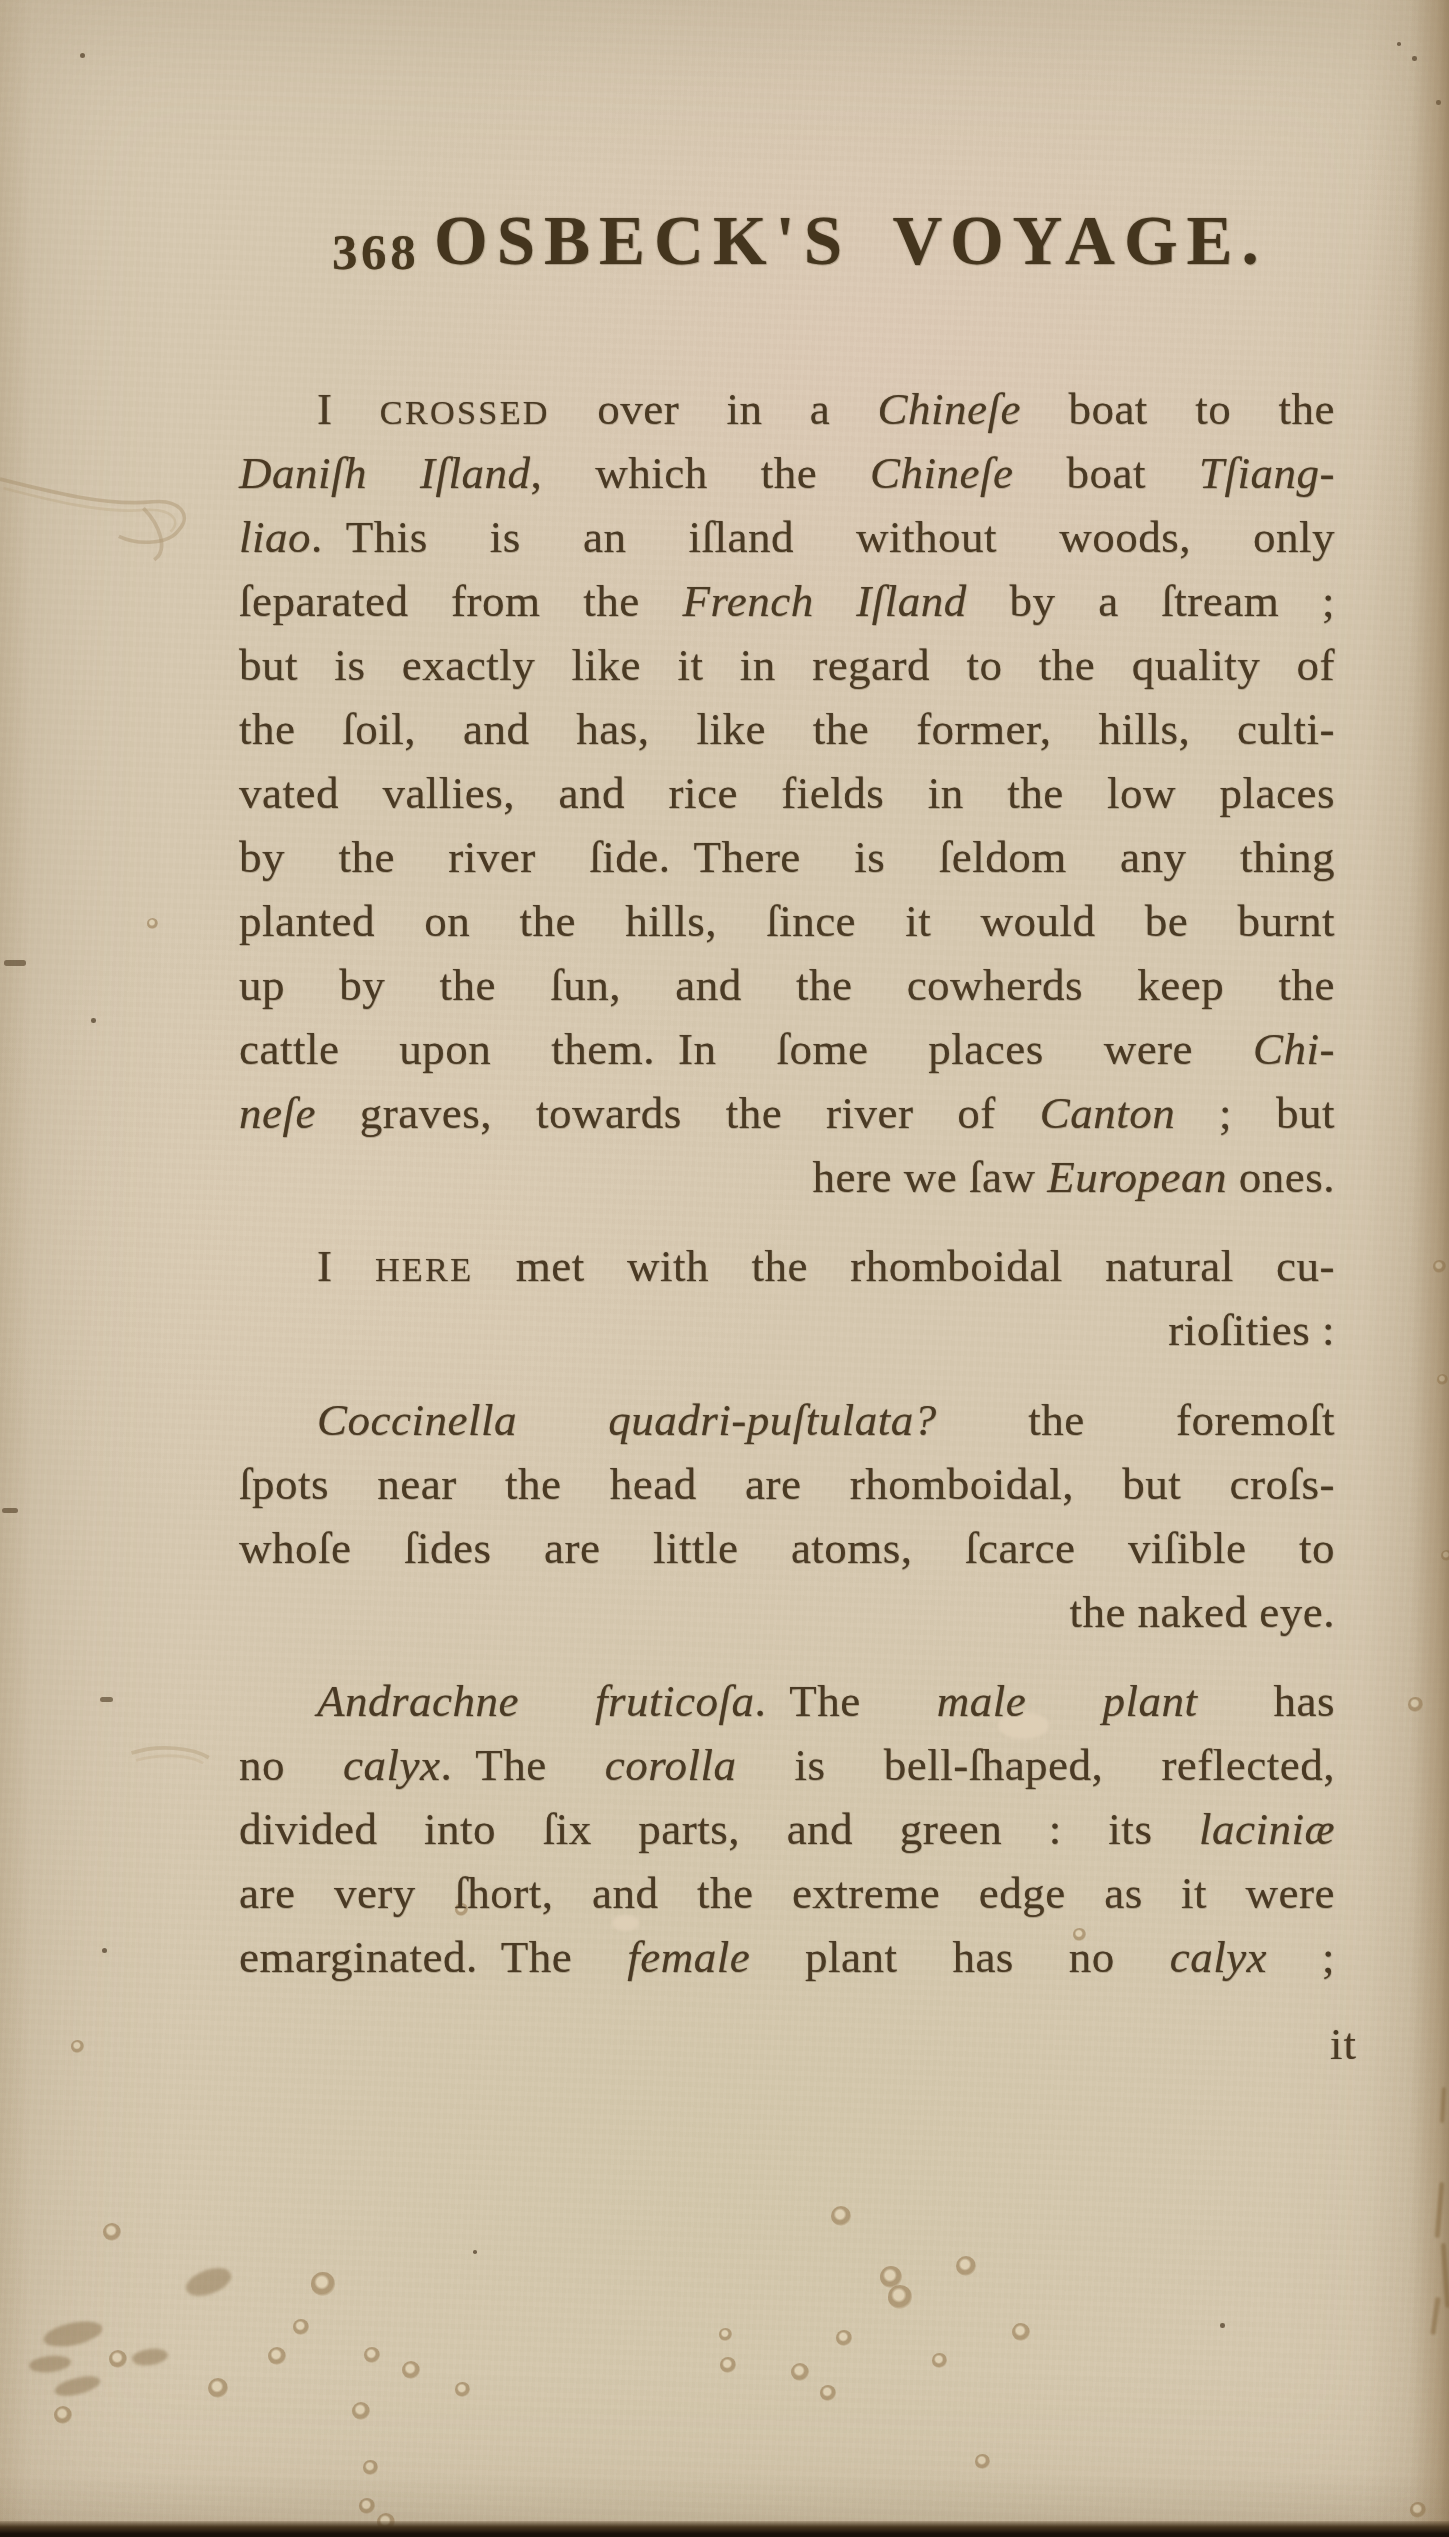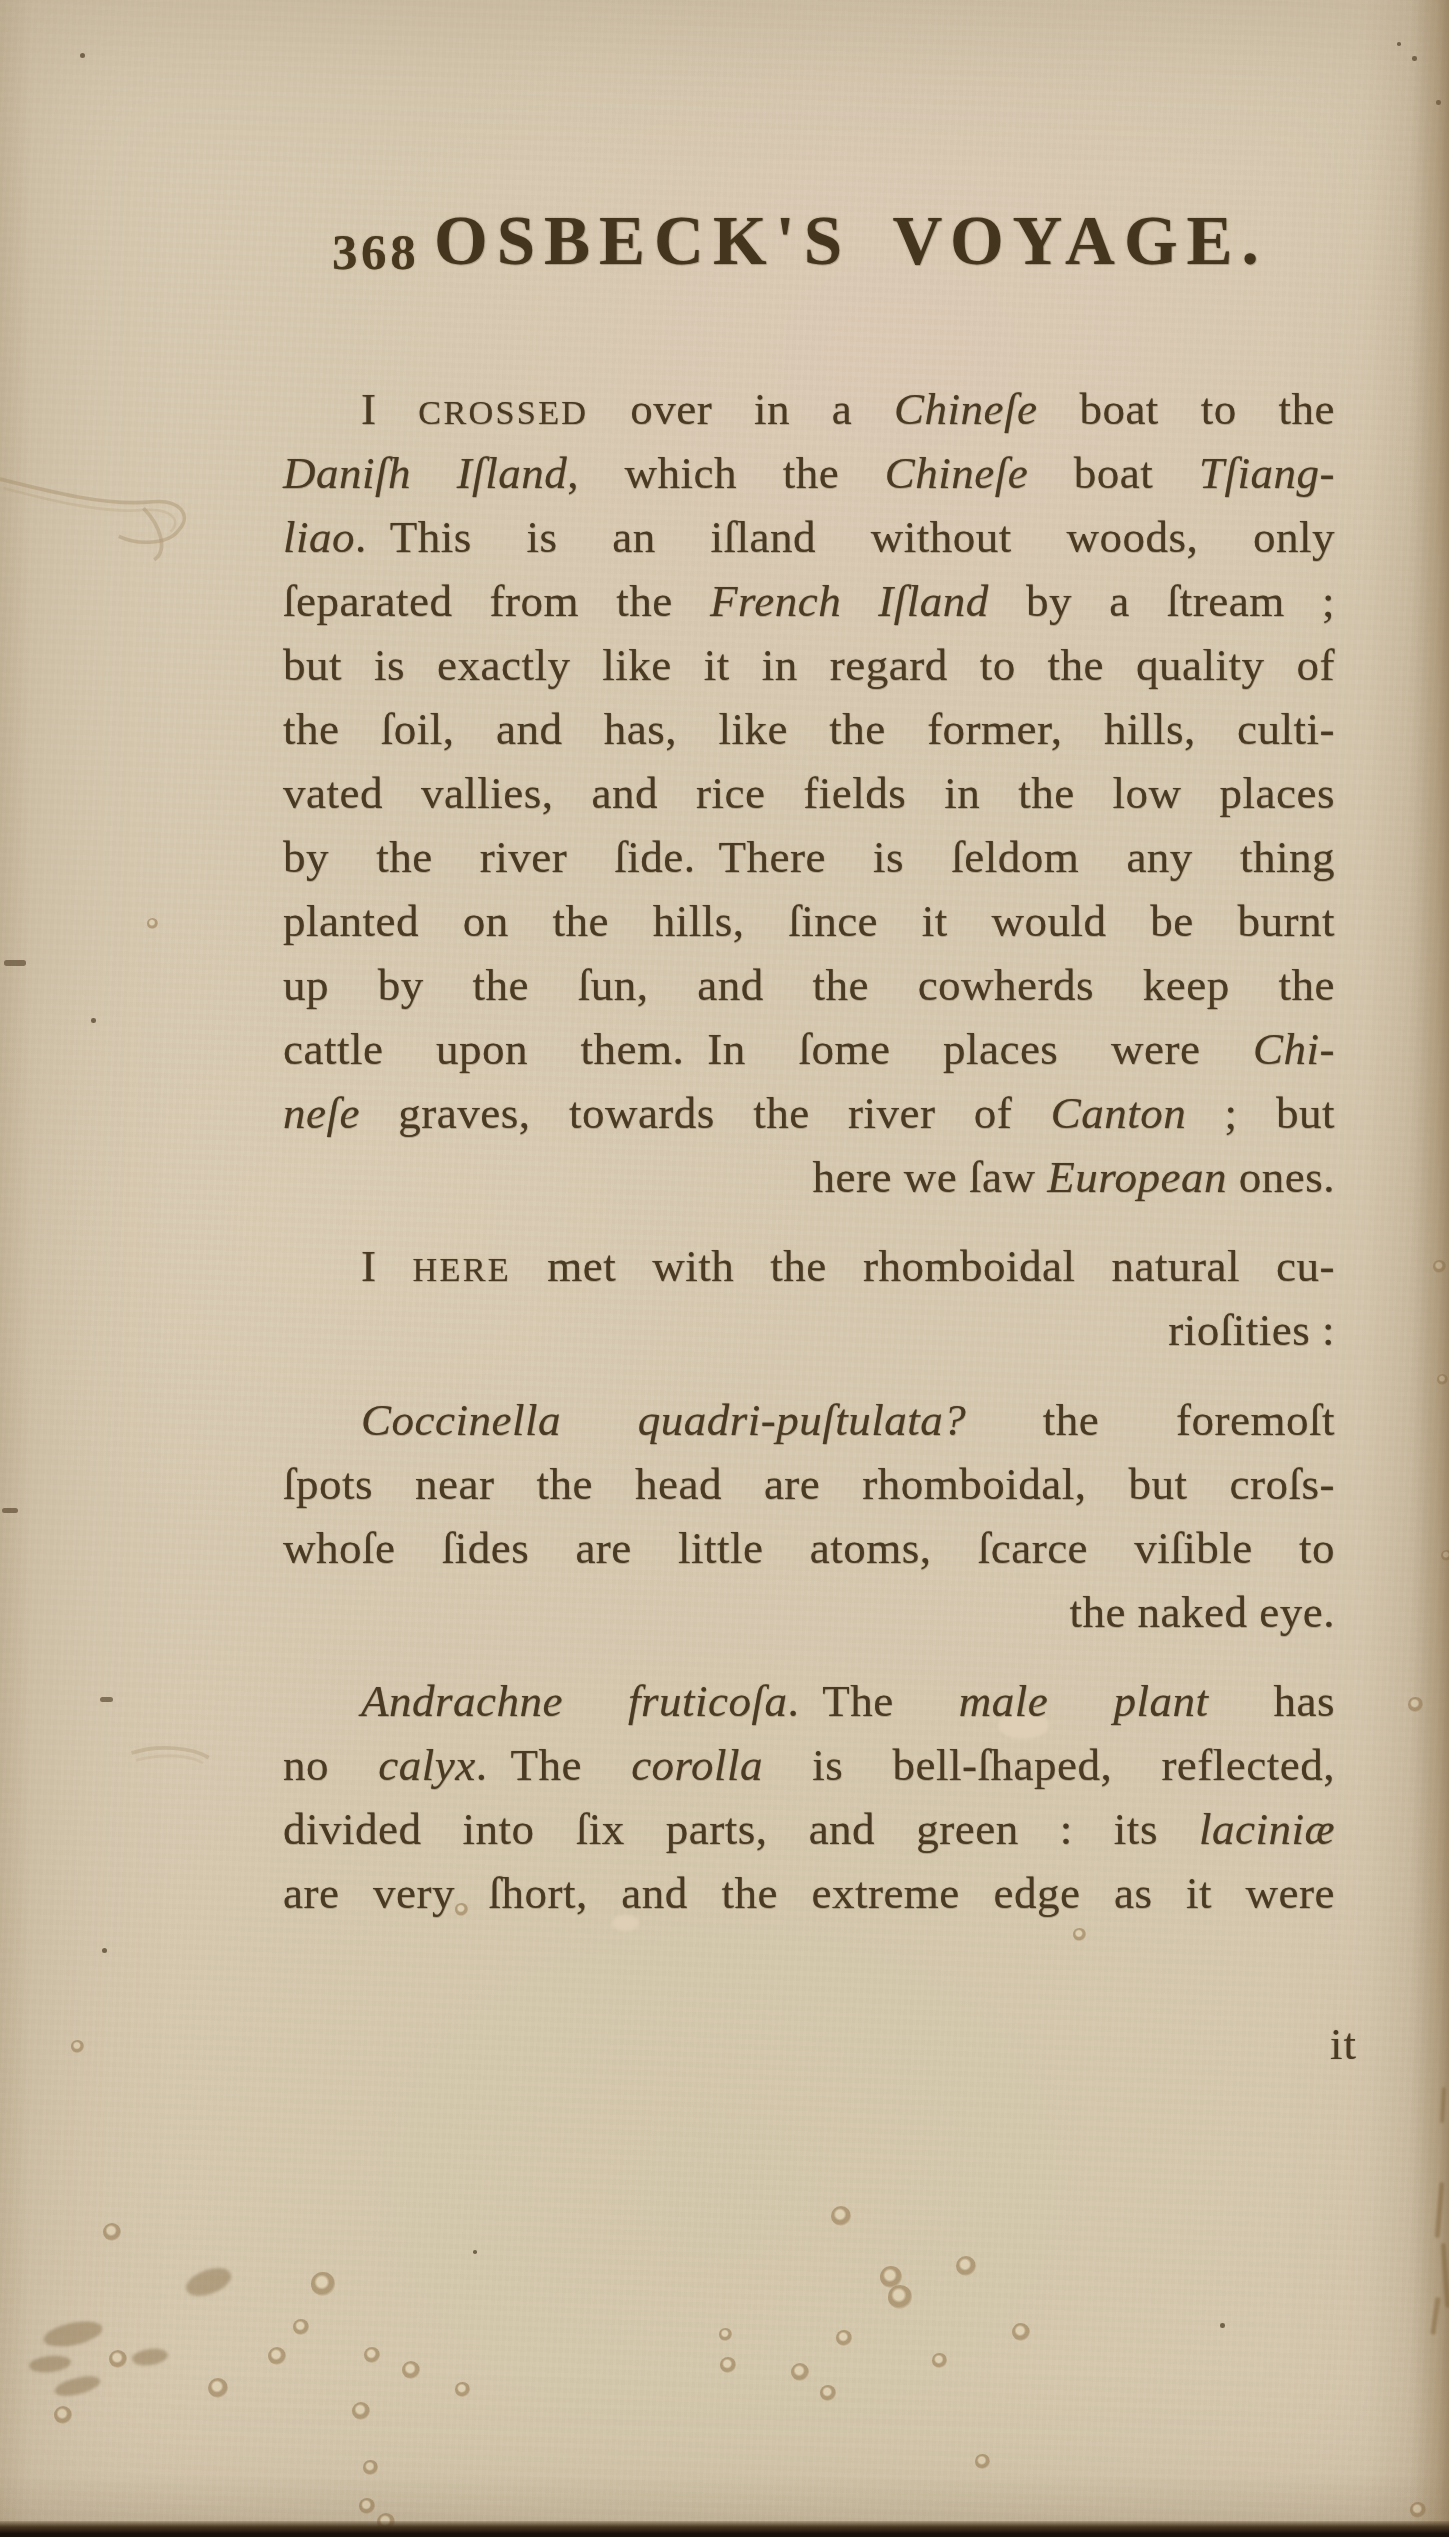--- a/index.html
+++ b/index.html
@@ -50,21 +50,21 @@
     letter-spacing:9px;word-spacing:16.3px;white-space:nowrap;
     text-shadow:0 0 1.5px rgba(68,53,30,0.55), 0.9px 0.9px 0 rgba(68,53,30,0.18);
   }
   .text-block{
     position:absolute;left:239px;top:377px;width:1096px;z-index:2;
     font-size:45px;line-height:64px;letter-spacing:0.5px;
     text-shadow:0 0 1.1px rgba(74,58,36,0.55), 0.5px 0.5px 0 rgba(74,58,36,0.22);
   }
   .paragraph + .paragraph{margin-top:25.4px;}
   .line{height:64px;text-align:right;}
-  .line.just{text-align:justify;text-align-last:justify;text-justify:inter-word;margin-left:44px;}
+  .line.just{text-align:justify;text-align-last:justify;text-justify:inter-word;}
   .line.indent{padding-left:78px;}
   .seg-i{font-style:italic;}
   .seg-sc{font-size:0.76em;letter-spacing:2.3px;}
   .catchword{
     position:absolute;left:1330px;top:2018px;z-index:2;
     font-size:45px;letter-spacing:0.9px;
     text-shadow:0 0 1.1px rgba(74,58,36,0.55);
   }
 
   
@@ -185,20 +185,21 @@
         <div class="line just indent"><span class="seg-i">Coccinella quadri-puſtulata?</span><span class="seg-r"> the foremoſt</span></div>
         <div class="line just"><span class="seg-r">ſpots near the head are rhomboidal, but croſs-</span></div>
         <div class="line just"><span class="seg-r">whoſe ſides are little atoms, ſcarce viſible to</span></div>
         <div class="line"><span class="seg-r">the naked eye.</span></div>
       </div>
       <div class="paragraph">
         <div class="line just indent"><span class="seg-i">Andrachne fruticoſa</span><span class="seg-r">. The </span><span class="seg-i">male plant</span><span class="seg-r"> has</span></div>
         <div class="line just"><span class="seg-r">no </span><span class="seg-i">calyx</span><span class="seg-r">. The </span><span class="seg-i">corolla</span><span class="seg-r"> is bell-ſhaped, reflected,</span></div>
         <div class="line just"><span class="seg-r">divided into ſix parts, and green : its </span><span class="seg-i">laciniæ</span></div>
         <div class="line just"><span class="seg-r">are very ſhort, and the extreme edge as it were</span></div>
+        <div class="line just"><span class="seg-r">emarginated. The </span><span class="seg-i">female</span><span class="seg-r"> plant has no </span><span class="seg-i">calyx</span><span class="seg-r"> ;</span></div>
       </div>
     </div>
 
   <div class="catchword">it</div>
 
   <div class="right-edge"></div>
   <div class="bottom-edge"></div>
 </div>
 
 

